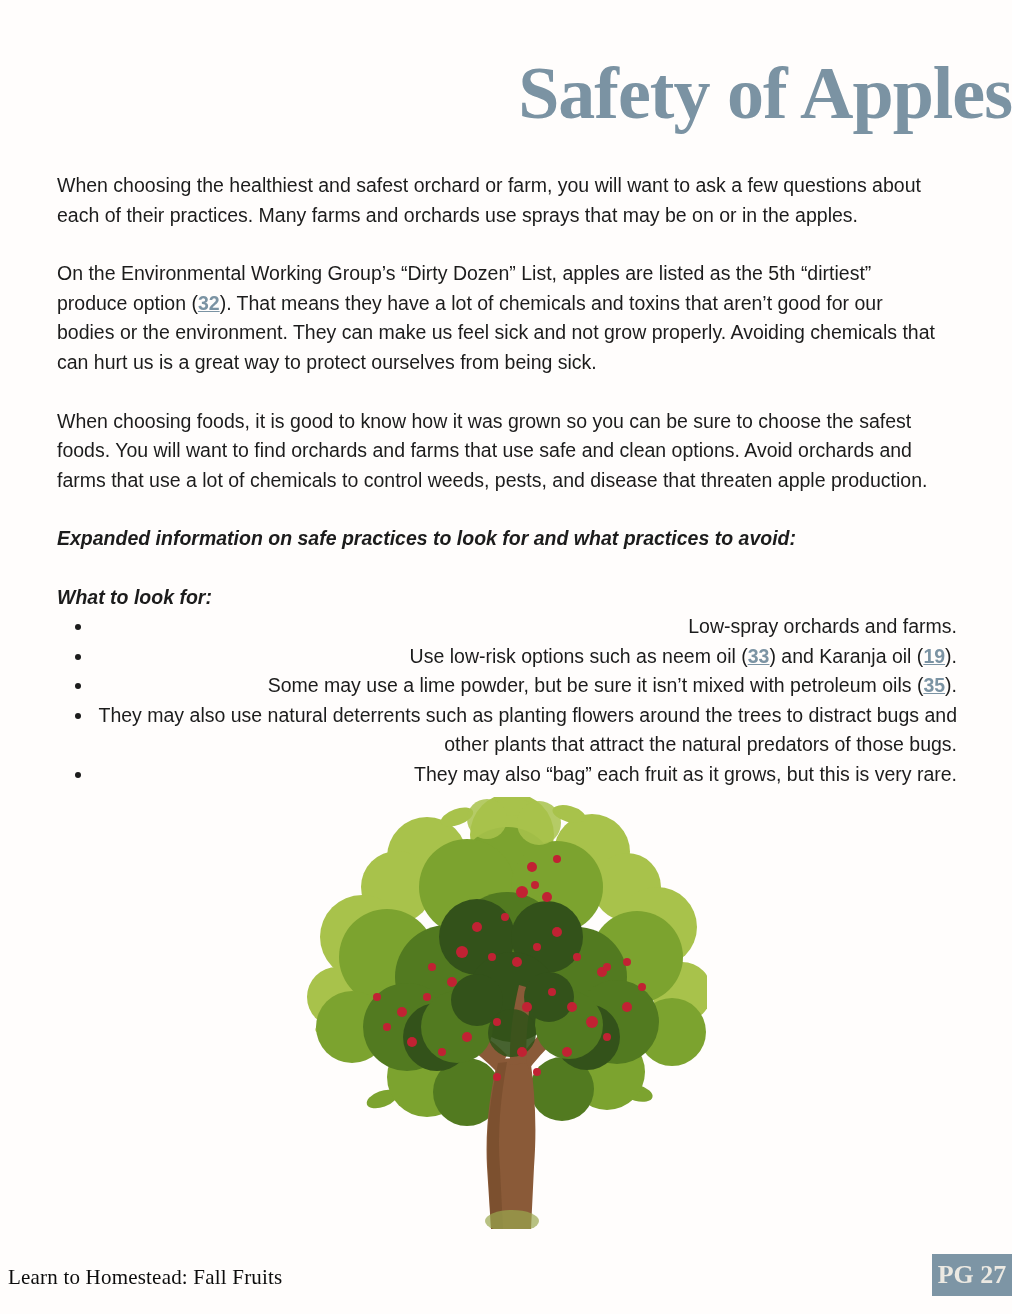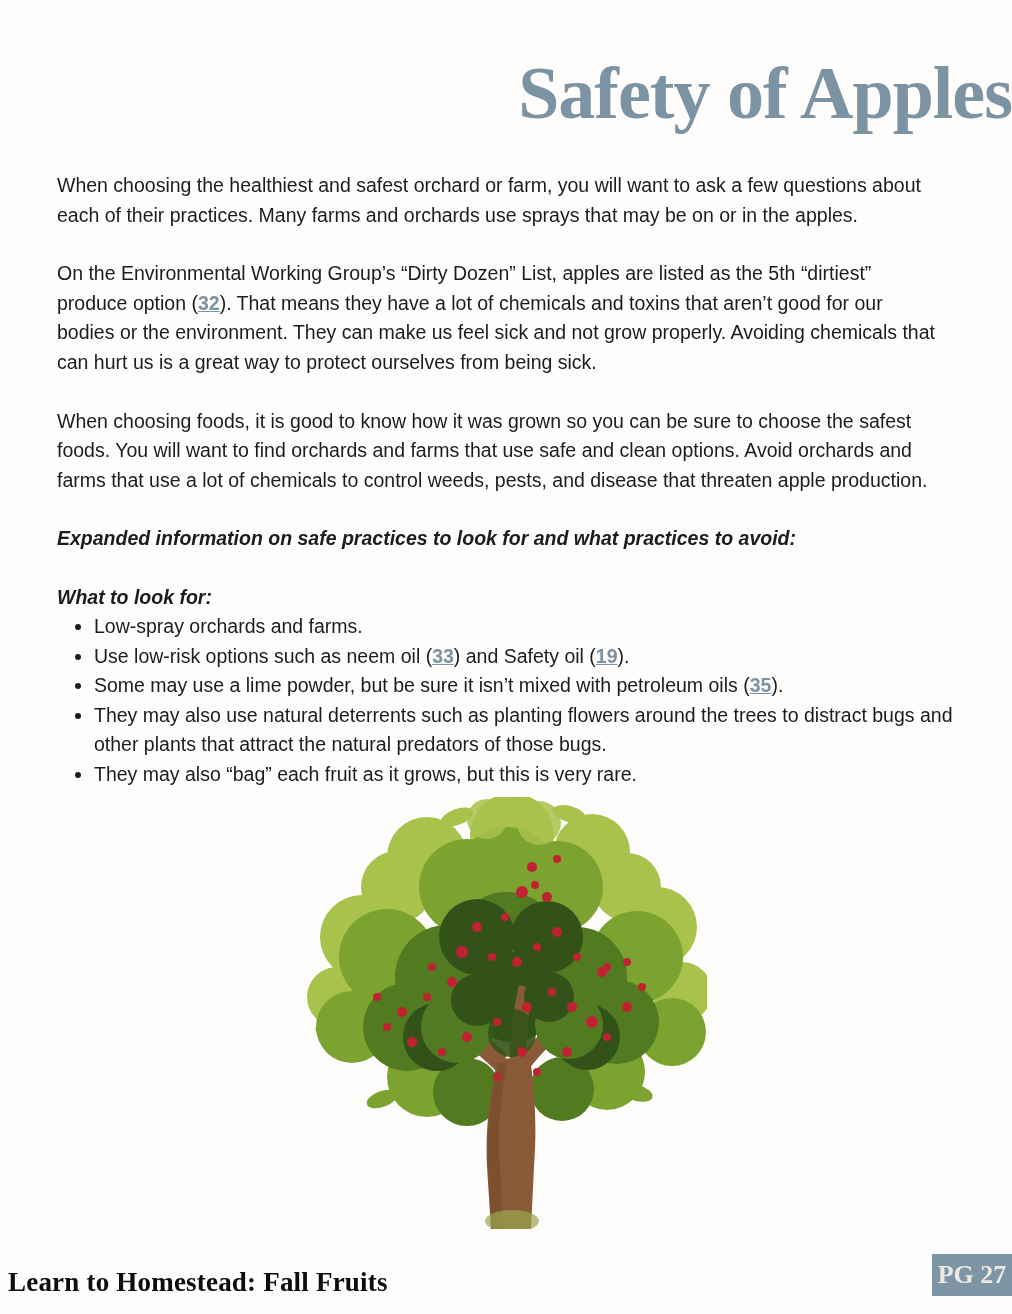--- a/index.html
+++ b/index.html
@@ -43,40 +43,41 @@
     line-height: 1.515;
     color: var(--text);
   }
   .content p { margin: 0 12px 29px 0; }
   .content p.tight { margin-bottom: 0; }
   .bold { font-weight: 700; font-style: italic; }
   ul.checklist {
     margin: 0;
     padding: 0 0 0 37px;
     list-style: disc;
+    text-align: right;
   }
   ul.checklist li { margin: 0; padding-left: 0; }
   a.ref {
     color: var(--accent);
     font-weight: 700;
     text-decoration: underline;
     cursor: pointer;
   }
   .tree-wrap {
     margin-top: 8px;
     text-align: center;
     line-height: 0;
   }
   .footer-left {
     position: absolute;
     left: 8px;
-    bottom: 16px;
+    bottom: 24px;
     font-family: "Liberation Serif", "DejaVu Serif", serif;
-    font-weight: 700;
-    font-size: 27px;
+    font-weight: 400;
+    font-size: 21px;
     color: var(--footer-text);
     letter-spacing: 0.2px;
   }
   .page-badge {
     position: absolute;
     right: 0;
     bottom: 18px;
     width: 80px;
     height: 42px;
     background: var(--badge-bg);
@@ -103,21 +104,21 @@
     <p><span>On the Environmental Working Group’s “Dirty Dozen” List, apples are listed as the 5th “dirtiest” produce option (</span><a class="ref" href="#">32</a><span>). That means they have a lot of chemicals and toxins that aren’t good for our bodies or the environment. They can make us feel sick and not grow properly. Avoiding chemicals that can hurt us is a great way to protect ourselves from being sick.</span></p>
 
     <p>When choosing foods, it is good to know how it was grown so you can be sure to choose the safest foods. You will want to find orchards and farms that use safe and clean options. Avoid orchards and farms that use a lot of chemicals to control weeds, pests, and disease that threaten apple production.</p>
 
     <p class="bold">Expanded information on safe practices to look for and what practices to avoid:</p>
 
     <p class="bold tight">What to look for:</p>
 
     <ul class="checklist">
       <li>Low-spray orchards and farms.</li>
-      <li><span>Use low-risk options such as neem oil (</span><a class="ref" href="#">33</a><span>) and Safety oil (</span><a class="ref" href="#">19</a><span>).</span></li>
+      <li><span>Use low-risk options such as neem oil (</span><a class="ref" href="#">33</a><span>) and Karanja oil (</span><a class="ref" href="#">19</a><span>).</span></li>
       <li><span>Some may use a lime powder, but be sure it isn’t mixed with petroleum oils (</span><a class="ref" href="#">35</a><span>).</span></li>
       <li>They may also use natural deterrents such as planting flowers around the trees to distract bugs and other plants that attract the natural predators of those bugs.</li>
       <li>They may also “bag” each fruit as it grows, but this is very rare.</li>
     </ul>
 
     <div class="tree-wrap">
       <svg width="400" height="432" viewBox="0 0 400 432" aria-hidden="true">
 
         <g>
           <circle cx="205" cy="38" r="42" fill="var(--tree-light)"></circle>

